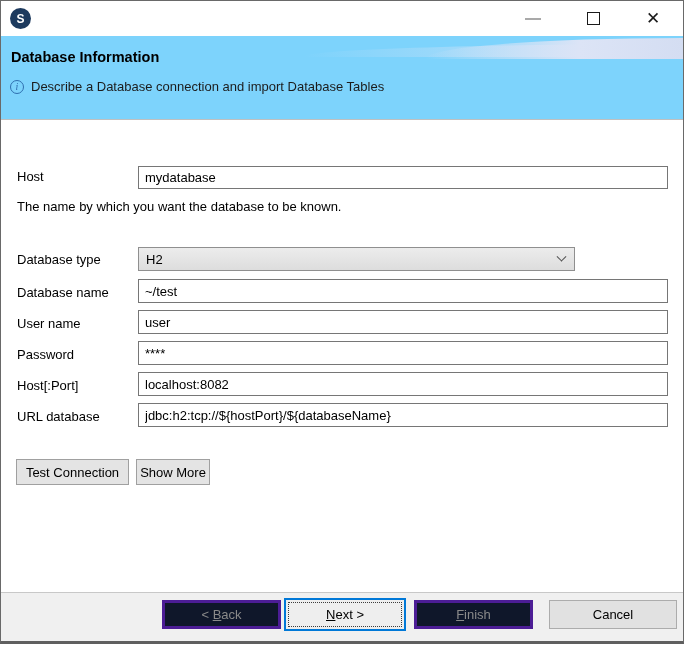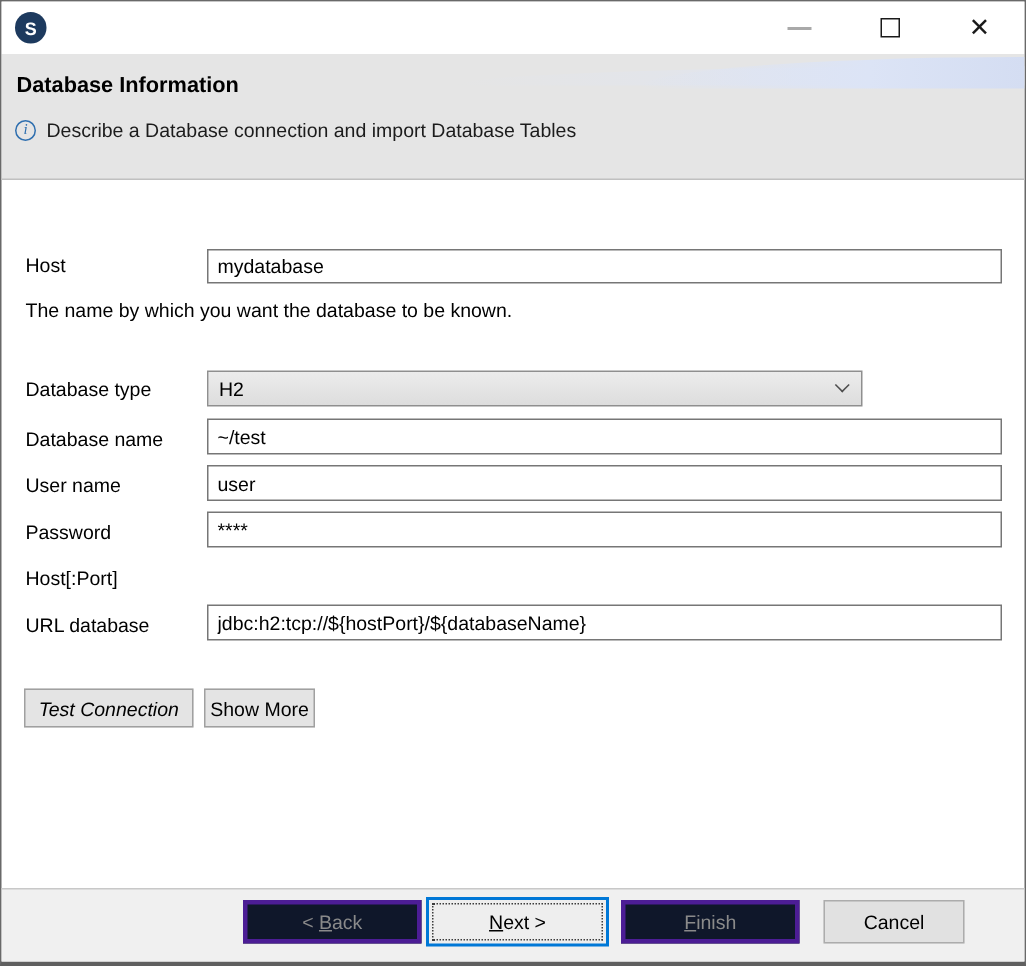--- a/index.html
+++ b/index.html
@@ -14,21 +14,21 @@
     position:absolute;left:9px;top:7px;width:21px;height:21px;border-radius:50%;
     background:#1d3a5e;color:#fff;font-size:12px;font-weight:700;
     display:flex;align-items:center;justify-content:center;
   }
   .win-controls{position:absolute;top:0;right:0;display:flex;height:35px;}
   .win-btn{width:60px;height:35px;display:flex;align-items:center;justify-content:center;cursor:default;}
   .min-glyph{width:16px;height:2px;background:#a9a9a9;}
   .max-glyph{width:13px;height:13px;border:1.5px solid #1a1a1a;box-sizing:border-box;background:transparent;}
   .close-glyph{font-size:17px;color:#1a1a1a;line-height:1;}
   
-  .banner{position:absolute;top:35px;left:0;right:0;height:83px;background:#e5e5e5;border-bottom:1px solid #c0c0c0;text-decoration:underline;}
+  .banner{position:absolute;top:35px;left:0;right:0;height:83px;background:#7dd3fc;border-bottom:1px solid #c0c0c0;text-decoration:underline;}
   .swoosh2{position:absolute;top:8px;right:0;width:380px;height:13px;
     border-top-left-radius:100% 100%;
     background:linear-gradient(to right, rgba(230,236,250,0), rgba(222,229,246,0.85));}
   .swoosh{position:absolute;top:2px;right:0;width:258px;height:21px;
     border-top-left-radius:100% 100%;
     background:linear-gradient(to right, rgba(222,229,246,0), #dce4f6 60%, #d4ddf2 100%);}
   .banner-title{position:absolute;left:10px;top:13px;font-size:14.5px;font-weight:700;color:#000;}
   .banner-desc{position:absolute;left:9px;top:43px;display:flex;align-items:center;gap:7px;font-size:13px;color:#1c1c1c;}
   .info-icon{width:14px;height:14px;box-sizing:border-box;border:1px solid #2f6faf;border-radius:50%;
     color:#2f6faf;font-size:10px;font-family:"Liberation Serif",serif;font-style:italic;
@@ -47,34 +47,34 @@
     display:flex;align-items:center;padding:0 9px 0 7px;font-size:13px;color:#000;
   }
   .chev{margin-left:auto;width:7px;height:7px;box-sizing:border-box;
     border-right:1.3px solid #4d4d4d;border-bottom:1.3px solid #4d4d4d;
     transform:rotate(45deg) translate(-2px,-2px);}
   .small-btn{
     position:absolute;top:458px;height:26px;box-sizing:border-box;background:#e4e4e4;
     border:1px solid #a0a0a0;font-size:13px;color:#000;
     display:flex;align-items:center;justify-content:center;white-space:pre;
   }
-  .btn-test{left:15px;width:113px;font-style:italic;}
+  .btn-test{left:15px;width:113px;}
   .btn-more{left:135px;width:74px;}
   
   .footer{position:absolute;left:0;right:0;top:591px;height:50px;background:#f0f0f0;border-top:1px solid #c8c8c8;}
   .fbtn{
     position:absolute;top:599px;height:29px;box-sizing:border-box;font-size:13px;
     display:flex;align-items:center;justify-content:center;white-space:pre;
   }
   .btn-disabled{background:#0f172a;border:3px solid #4c1d95;color:#8a8a8a;justify-content:center;}
   .btn-back{left:161px;width:119px;}
   .btn-next{left:283px;top:597px;width:122px;height:33px;background:#eeeeee;border:2px solid #0078d7;color:#000;}
   .focus-ring{position:absolute;inset:2px;border:1px dotted #3c3c3c;pointer-events:none;}
   .btn-finish{left:413px;width:119px;}
-  .btn-cancel{left:548px;width:94px;background:#e1e1e1;border:1px solid #acacac;color:#000;}
+  .btn-cancel{left:548px;width:128px;background:#e1e1e1;border:1px solid #acacac;color:#000;}
   .mn{text-decoration:underline;}
 </style>
 </head>
 <body>
 
 <div class="window">
 
   <div class="titlebar">
     <div class="app-icon">S</div>
     <div class="win-controls">
@@ -114,20 +114,21 @@
   <div class="flabel" style="top:284px">Database name</div>
   <input class="finput" style="top: 278px;" type="text" value="~/test">
 
   <div class="flabel" style="top:315px">User name</div>
   <input class="finput" style="top: 309px;" type="text" value="user">
 
   <div class="flabel" style="top:346px">Password</div>
   <input class="finput" style="top: 340px;" type="text" value="****">
 
   <div class="flabel" style="top:377px">Host[:Port]</div>
+  <input class="finput" style="top: 371px;" type="text" value="localhost:8082">
 
   <div class="flabel" style="top:408px">URL database</div>
   <input class="finput" style="top: 402px;" type="text" value="jdbc:h2:tcp://${hostPort}/${databaseName}">
 
   <div class="small-btn btn-test">Test Connection</div>
   <div class="small-btn btn-more">Show More</div>
 
   <div class="footer"></div>
 
   <div class="fbtn btn-back btn-disabled" aria-disabled="true">

